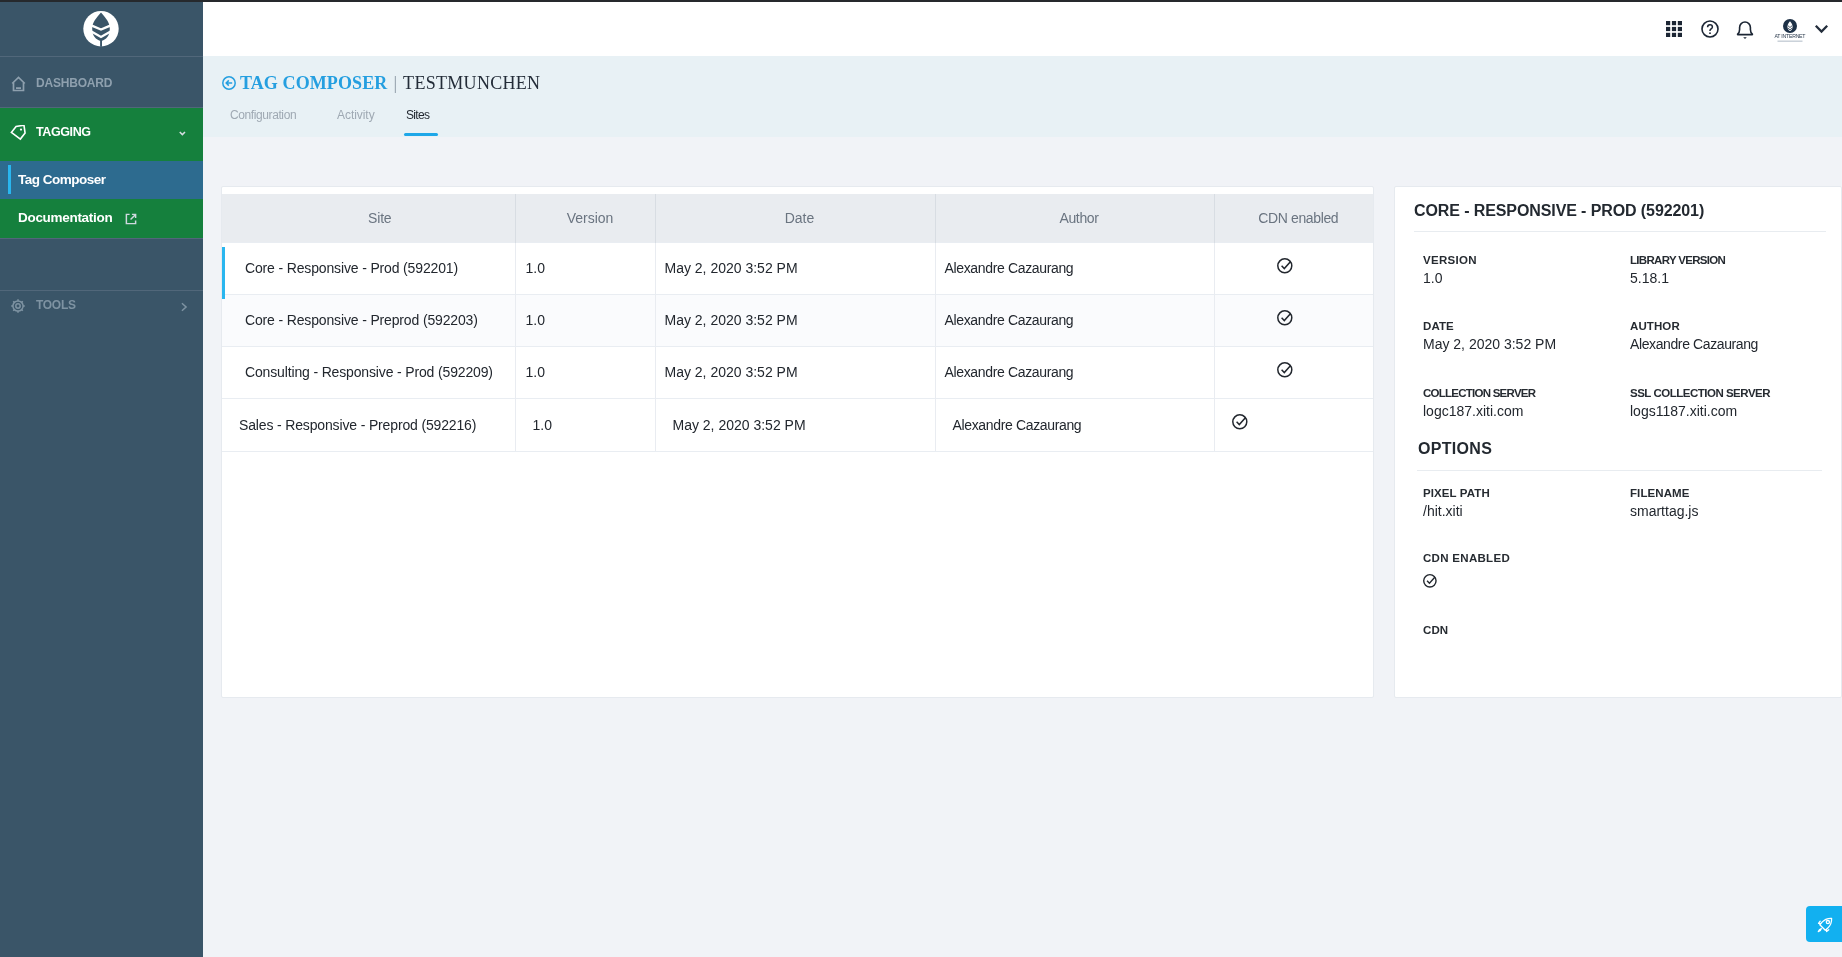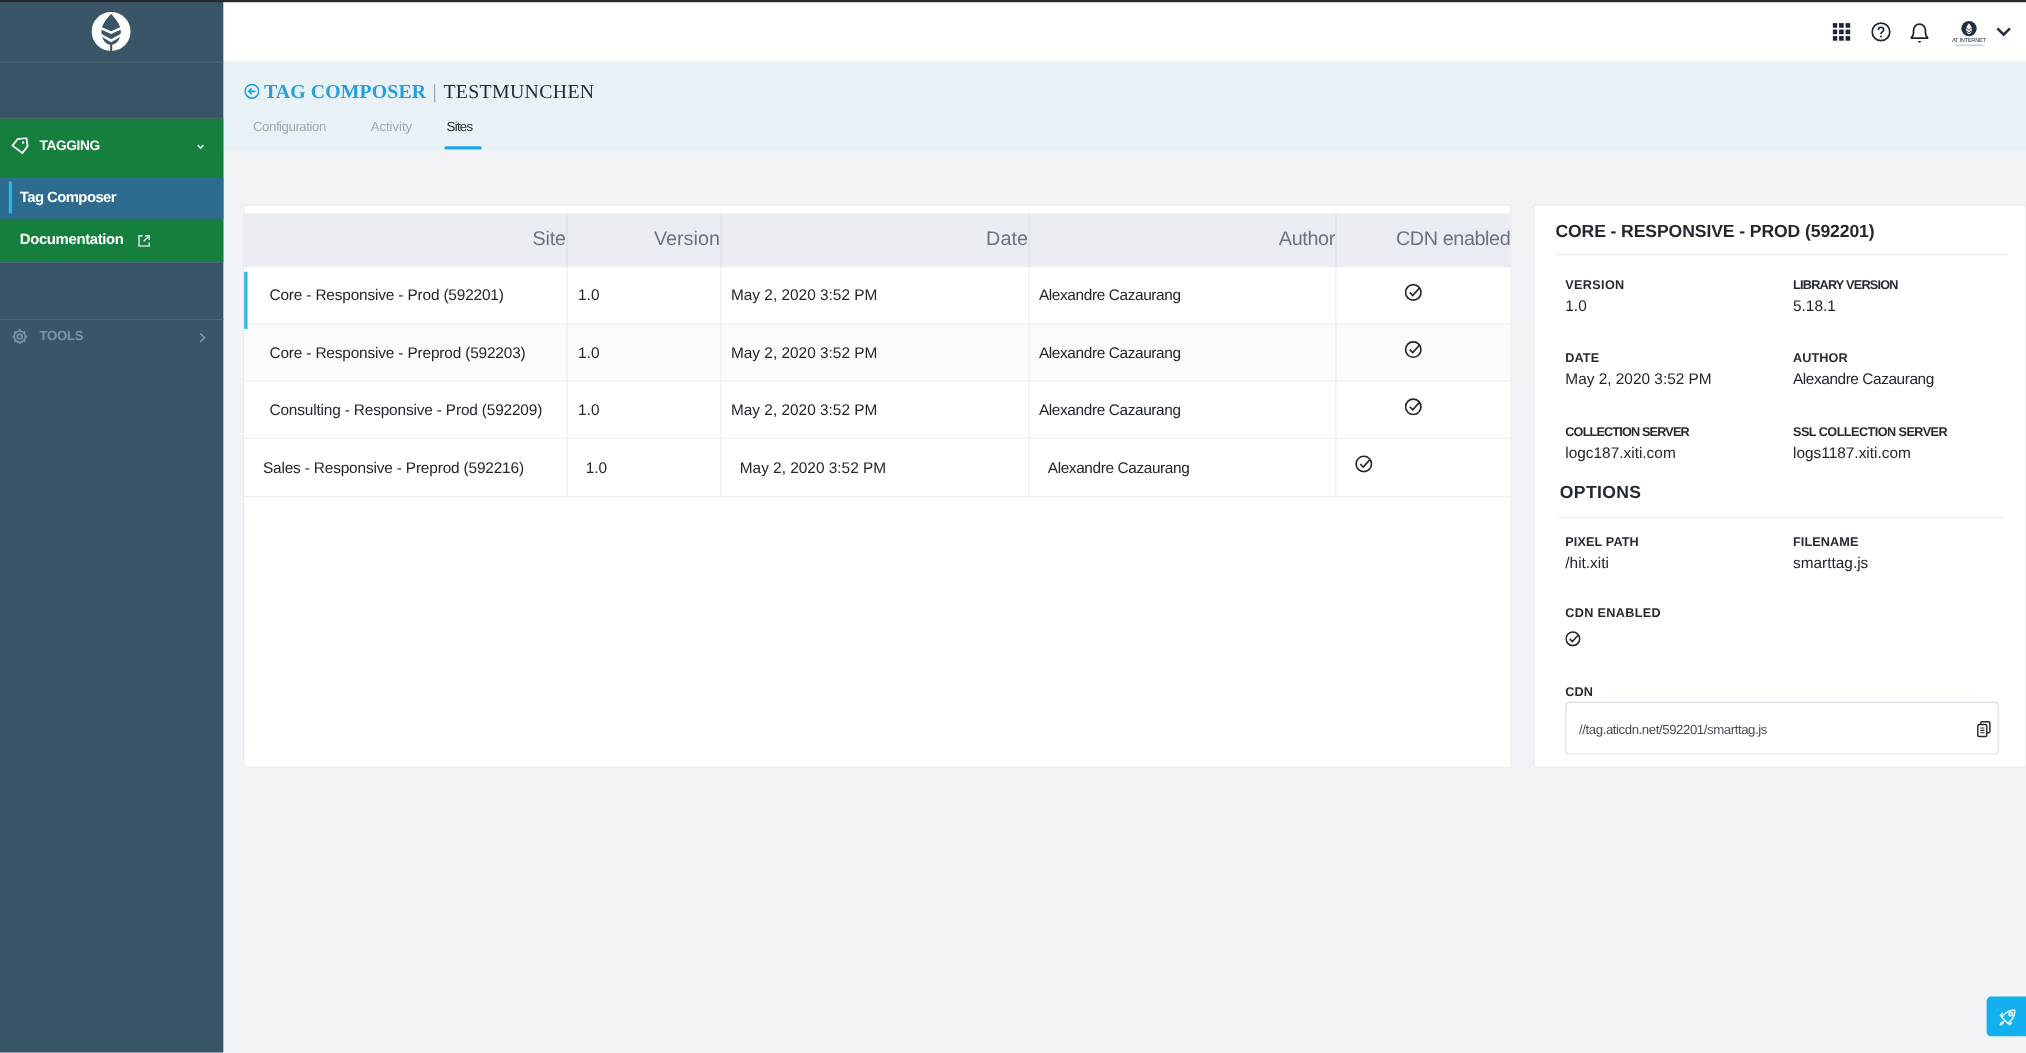--- a/index.html
+++ b/index.html
@@ -37,21 +37,21 @@
   #tab1 { left:27px; }
   #tab2 { left:134px; }
   #tab3 { left:203px; color:#232931;text-align:center; }
   #tabline { left:201px; top:77px; width:34px; height:3px; background:#1ea7e8; border-radius:2px; }
   
   .card { background:#fff; border:1px solid #e6eaef; border-radius:2px; }
   #card-table { left:221px; top:186px; width:1153px; height:512px; }
   #card-panel { left:1394px; top:186px; width:448px; height:512px; }
   
   table { border-collapse:collapse; table-layout:fixed; width:1151px; margin-top:7px; }
-  th { background:#e9ecf0; height:48px; font-weight:normal; font-size:18px; color:#6a7480; text-align:right; }
+  th { background:#e9ecf0; height:48px; font-weight:normal; font-size:14px; color:#6a7480; text-align:center; }
   th + th { border-left:1px solid #d8dde3; }
   td { height:52px; font-size:14px; color:#22272e; background:#fff; }
   td + td { border-left:1px solid #e9ecf1; }
   tr + tr td { border-top:1px solid #e9edf2; }
   tr.alt td { background:#fafbfd; }
   tr:last-child td { border-bottom:1px solid #e9edf2;padding-left:17px; }
   .c-site { width:293px; padding-left:23px; letter-spacing:-0.15px; }
   .c-ver  { width:140px; padding-left:10px; }
   .c-date { width:280px; padding-left:9px; }
   .c-auth { width:279px; padding-left:9px; letter-spacing:-0.35px; }
@@ -79,20 +79,26 @@
   <svg class="abs" id="logo" width="36" height="36" viewBox="0 0 36 36">
     <circle cx="18" cy="17.7" r="17.7" fill="#fff"></circle>
     <path d="M18 1.5 C22.8 7 26.8 11.5 26.8 17.8 C26.8 24.8 23.2 29 18 30 C12.8 29 9.2 24.8 9.2 17.8 C9.2 11.5 13.2 7 18 1.5 Z" fill="#3a5568"></path>
     <path d="M8.8 14.6 L18 18.6 L27.2 14.6" stroke="#fff" stroke-width="2.3" fill="none"></path>
     <path d="M8.4 20.6 L18 26 L27.6 20.6" stroke="#fff" stroke-width="2.3" fill="none"></path>
     <rect x="17.1" y="28.5" width="1.9" height="7.3" fill="#3a5568"></rect>
   </svg>
   <div class="sep" style="top:56px;"></div>
   <div class="sep" style="top:107px;"></div>
   <div class="sep" style="top:238px; z-index:3;"></div>
+  <div class="abs navrow" id="row-dash">
+    <svg class="nav-ic" style="top:19px;" width="17" height="16" viewBox="0 0 17 16">
+      <path d="M2.2 7.5 L8.5 1.5 L14.8 7.5 M3.5 6.5 V14.5 H13.5 V6.5 M6 12.2 H11" stroke="#8ea0ae" stroke-width="1.7" fill="none"></path>
+    </svg>
+    <span class="nav-label" id="lbl-dash">DASHBOARD</span>
+  </div>
   <div class="abs navrow" id="block-tagging">
     <div class="abs navrow" id="row-tagging">
       <svg class="nav-ic" style="top:17px;" width="17" height="16" viewBox="0 0 17 16">
         <path d="M1.5 6.5 L7 1.2 L15 1.2 L15 9 L9.5 14.3 L1.5 6.5 Z" stroke="#fff" stroke-width="1.6" fill="none" transform="rotate(-8 8 8)"></path>
         <circle cx="11" cy="4.6" r="1.1" fill="#fff"></circle>
       </svg>
       <span id="lbl-tagging" style="top:17px;">TAGGING</span>
       <svg class="abs" style="left:179px; top:22px;" width="9" height="8" viewBox="0 0 12 8">
         <path d="M1 1.2 L4.5 4.8 L8 1.2" stroke="#d6dde3" stroke-width="2" fill="none"></path>
       </svg>
@@ -257,28 +263,20 @@
   <div class="plabel col1" style="top:300px;">PIXEL PATH</div>
   <div class="pvalue col1" style="top:316px;">/hit.xiti</div>
   <div class="plabel col2" style="top:300px;">FILENAME</div>
   <div class="pvalue col2" style="top:316px;">smarttag.js</div>
   <div class="plabel col1" style="top:365px; letter-spacing:0.3px;">CDN ENABLED</div>
   <svg class="abs" style="left:28px; top:386px;" width="15" height="15" viewBox="0 0 17 17">
       <circle cx="7.8" cy="8.8" r="7" stroke="#22272e" stroke-width="1.6" fill="none"></circle>
       <path d="M4.6 8.8 L7.3 11.6 L13.6 4.6" stroke="#22272e" stroke-width="1.6" fill="none"></path>
     </svg>
   <div class="plabel col1" style="top:437px;">CDN</div>
-  <div id="cdninput">
-    <span>//tag.aticdn.net/592201/smarttag.js</span>
-    <svg class="abs" style="left:373px; top:16px;" width="13" height="16" viewBox="0 0 13 16">
-      <rect x="1" y="3.6" width="8.2" height="11" rx="1.3" stroke="#22272e" stroke-width="1.3" fill="none"></rect>
-      <path d="M3.6 3.6 V2.4 A1.2 1.2 0 0 1 4.8 1.2 H10.6 A1.4 1.4 0 0 1 12 2.6 V10 A1.2 1.2 0 0 1 10.8 11.2 H9.4" stroke="#22272e" stroke-width="1.3" fill="none"></path>
-      <path d="M3.3 6.8 H7 M3.3 9 H7 M3.3 11.2 H7" stroke="#22272e" stroke-width="1" fill="none"></path>
-    </svg>
-  </div>
 </div>
 
 <div class="abs" id="rocket">
   <svg style="position:absolute; left:8px; top:8px;" width="21" height="21" viewBox="0 0 21 21">
     <g stroke="#fff" stroke-width="1.3" fill="none" stroke-linecap="round" stroke-linejoin="round">
       <path d="M17.6 4.4 C17.8 8.3 16.3 11.8 13.6 14.2 L11.3 16.2 L5.8 10.7 L7.8 8.4 C10.2 5.7 13.7 4.2 17.6 4.4 Z"></path>
       <circle cx="13.9" cy="8.1" r="1.6"></circle>
       <path d="M6.6 9.6 L4.5 9.4 L6.2 7.2"></path>
       <path d="M12.4 15.4 L12.6 17.5 L14.8 15.8"></path>
       <path d="M7.3 14.7 C5.9 15 4.8 16.1 4.3 17.7 C6 17.3 7 16.2 7.3 14.7 Z"></path>

